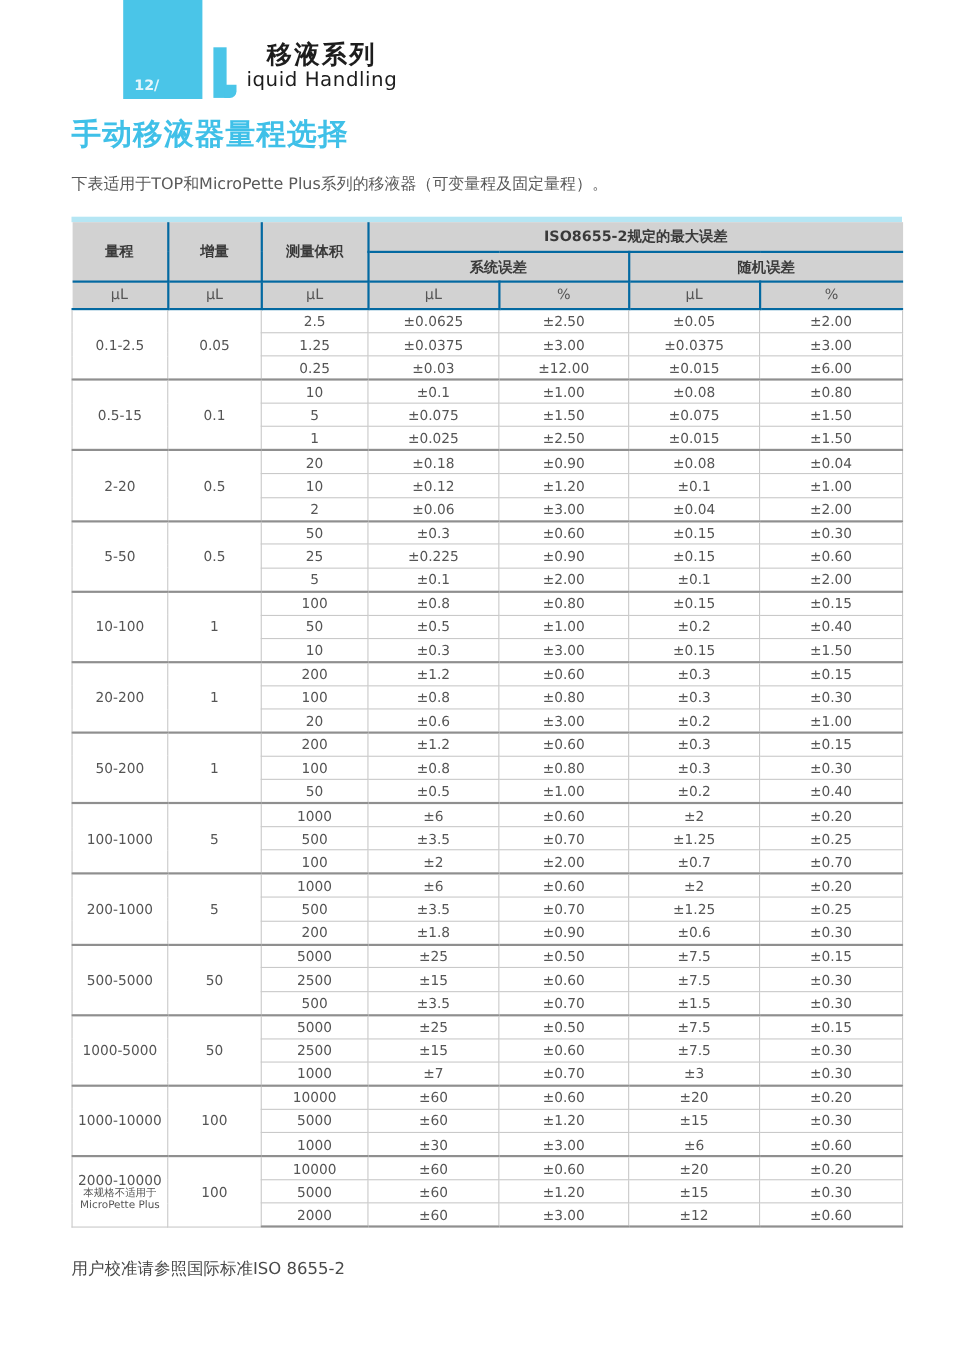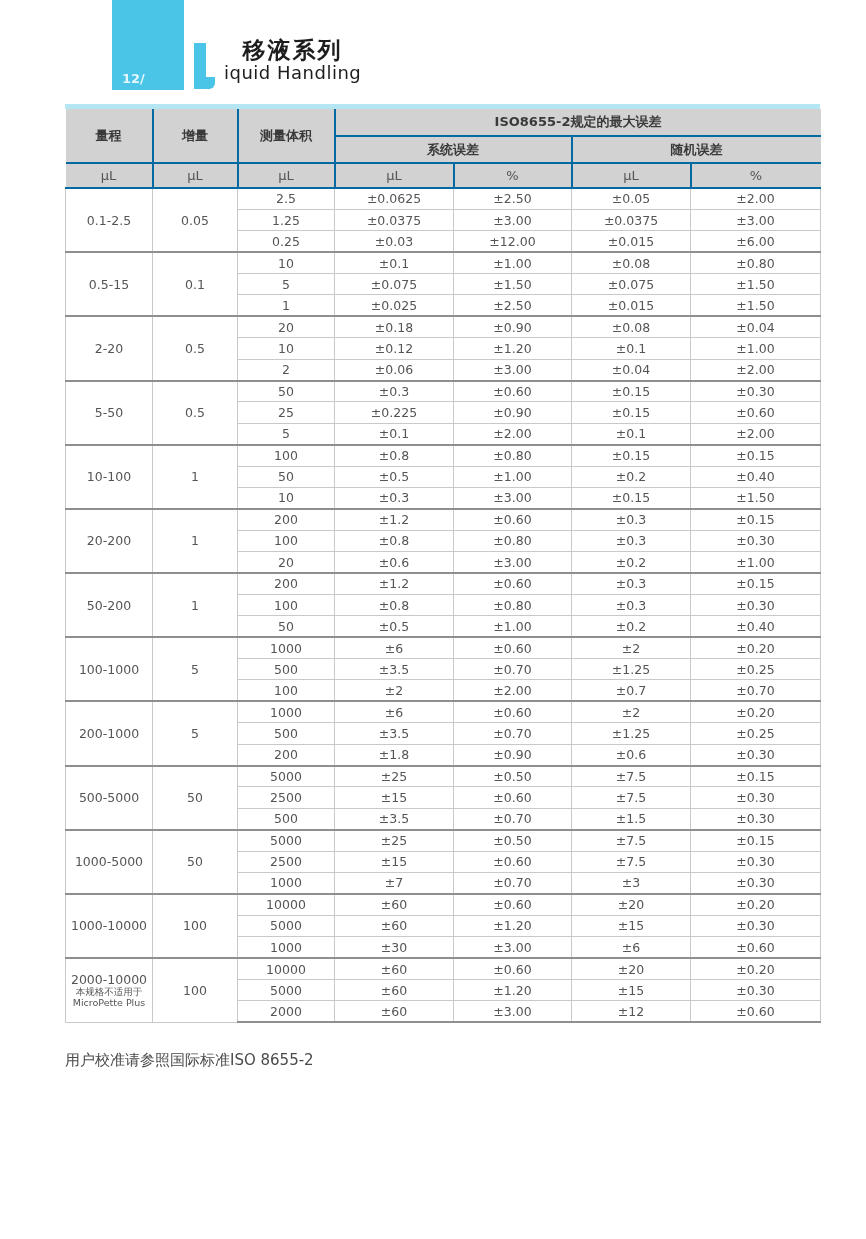--- a/index.html
+++ b/index.html
@@ -103,20 +103,22 @@
     <div class="stem"></div>
     <div class="foot"></div>
   </div>
   <div class="brand-text">
     <div class="brand-cn">移液系列</div>
     <div class="brand-en">iquid Handling</div>
   </div>
 </div>
 
 <div class="content">
+  <div class="page-title">手动移液器量程选择</div>
+  <div class="page-subtitle">下表适用于TOP和MicroPette Plus系列的移液器（可变量程及固定量程）。</div>
 
   <div class="table-banner-strip"></div>
 
   <table class="spec-table">
     <colgroup>
       <col style="width:87px">
         <col style="width:85px">
         <col style="width:97px">
       <col style="width:119px">
         <col style="width:118px">

